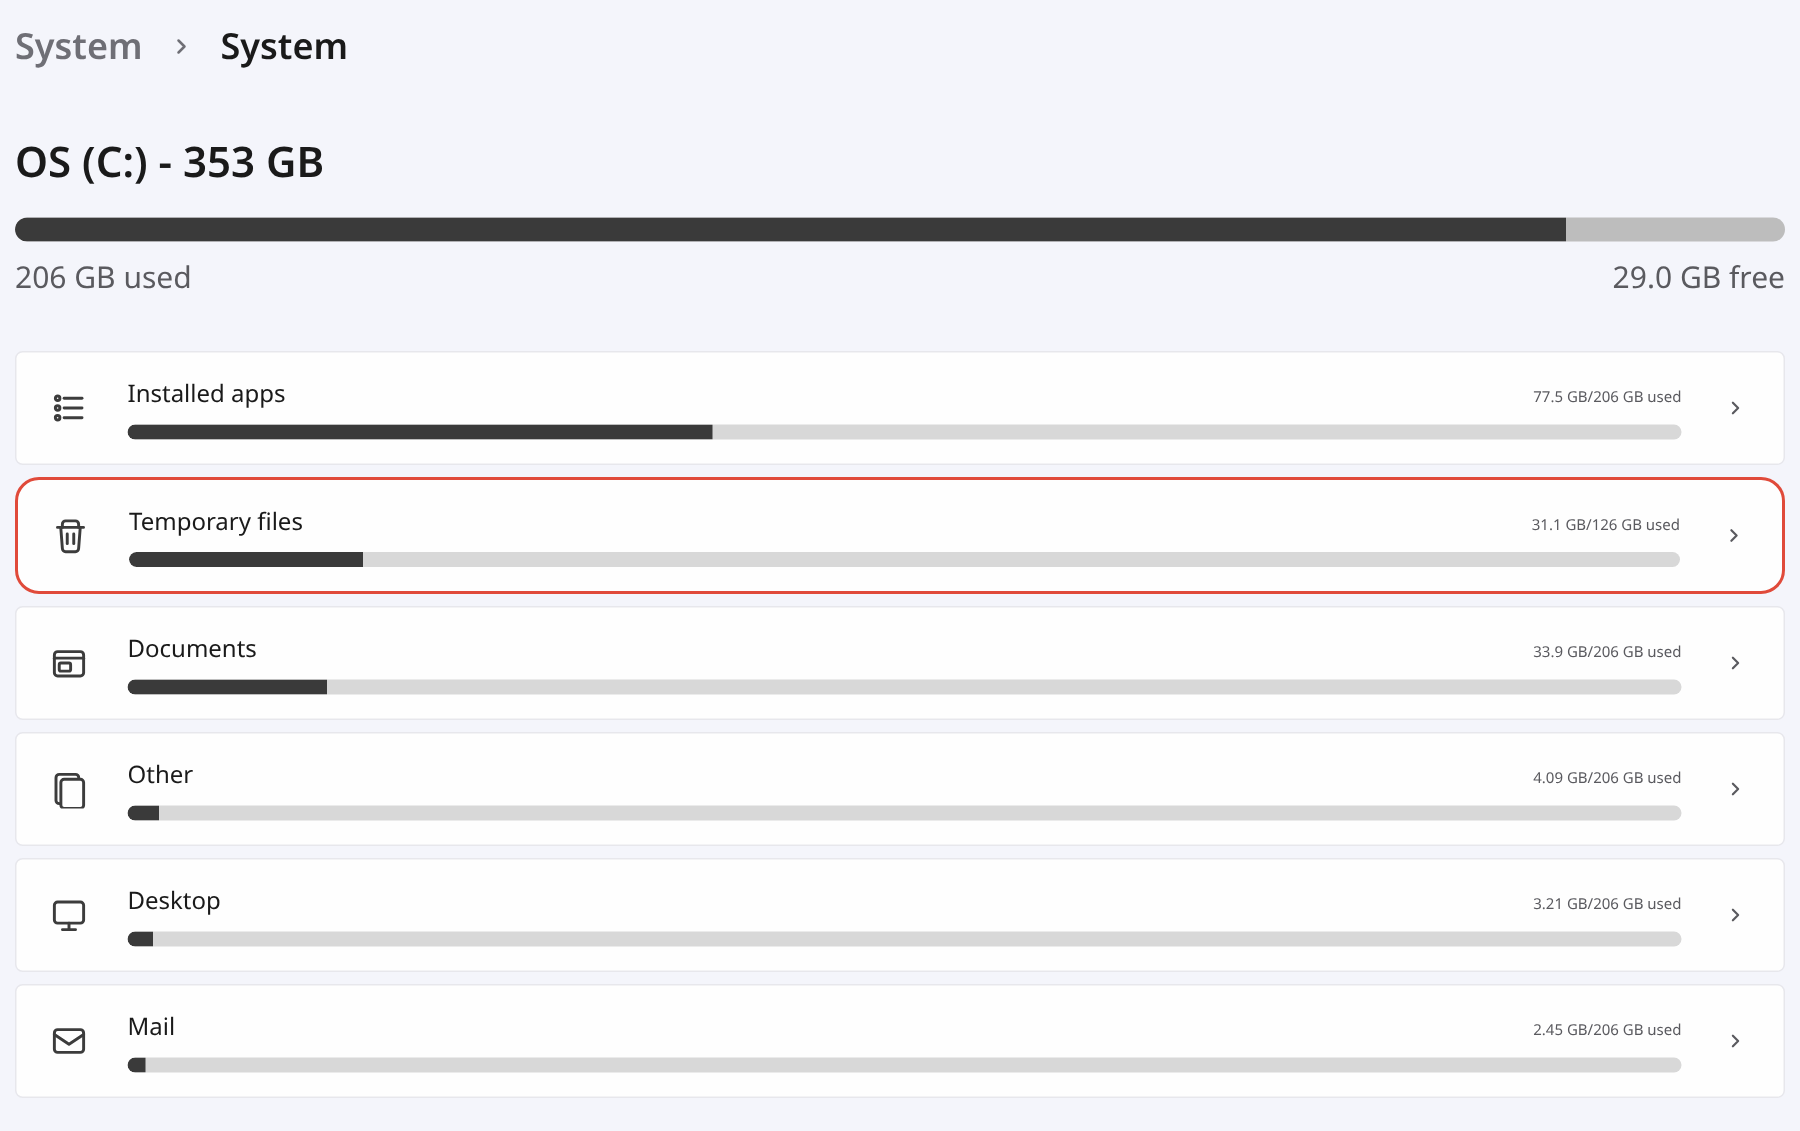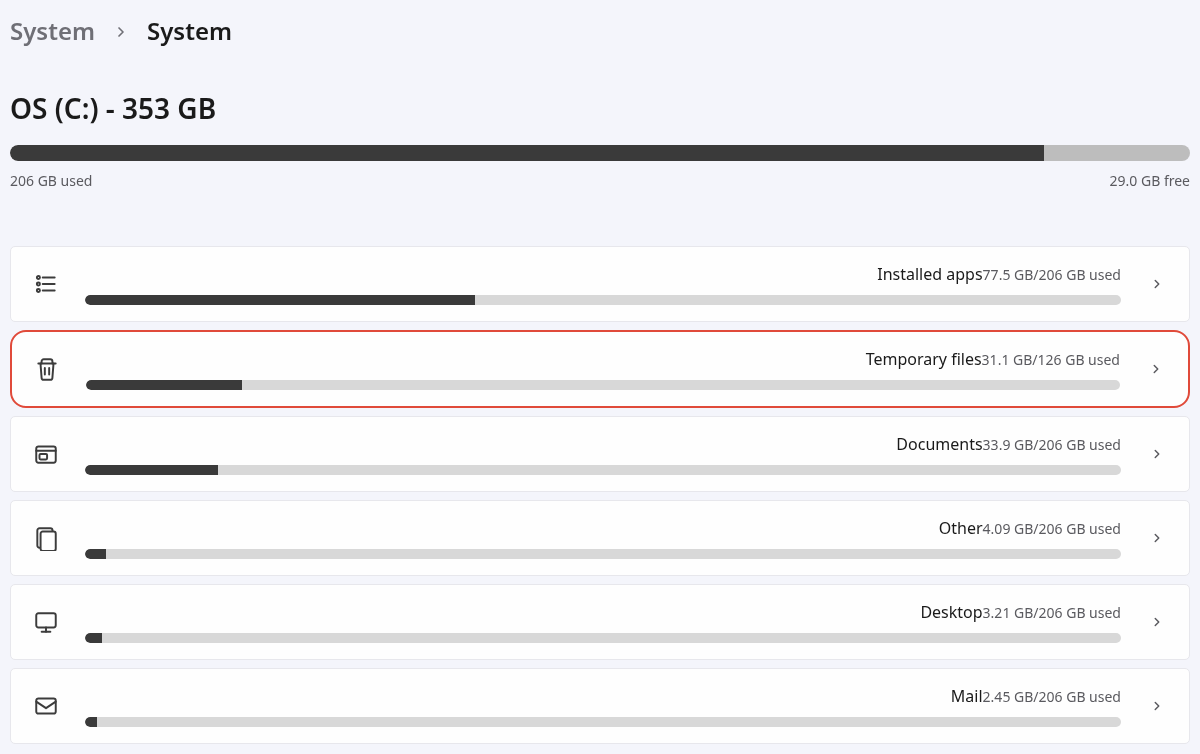--- a/index.html
+++ b/index.html
@@ -35,23 +35,23 @@
     margin-bottom: 10px;
   }
   .drive-bar-fill {
     height: 100%;
     background: #3a3a3a;
     border-radius: 8px 0 0 8px;
   }
   .drive-caption {
     display: flex;
     justify-content: space-between;
-    font-size: 14px;
+    font-size: 20px;
     color: #5a5a5f;
-    margin-bottom: 56px;
+    margin-bottom: 36px;
   }
   .cards { display: flex; flex-direction: column; gap: 8px; }
   .card {
     background: #fefefe;
     border: 1px solid #e7e7ec;
     border-radius: 5px;
     display: flex;
     align-items: center;
     padding: 16px 22px;
     gap: 26px;
@@ -67,26 +67,26 @@
     color: #3c3c3c;
     flex: 0 0 26px;
     display: flex;
     align-items: center;
     justify-content: center;
   }
   .card-icon svg { width: 26px; height: 26px; stroke: #3c3c3c; }
   .card-body { flex: 1 1 auto; min-width: 0; }
   .card-row1 {
     display: flex;
-    justify-content: flex-end;
+    justify-content: space-between;
     align-items: baseline;
     margin-bottom: 10px;
   }
   .card-label { font-size: 16px; color: #1a1a1a; }
-  .card-usage { font-size: 14px; color: #5a5a5f; }
+  .card-usage { font-size: 10px; color: #5a5a5f; }
   .card-bar {
     width: 100%;
     height: 10px;
     background: #d8d8d8;
     border-radius: 5px;
     overflow: hidden;
   }
   .card-bar-fill {
     height: 100%;
     background: #3a3a3a;

